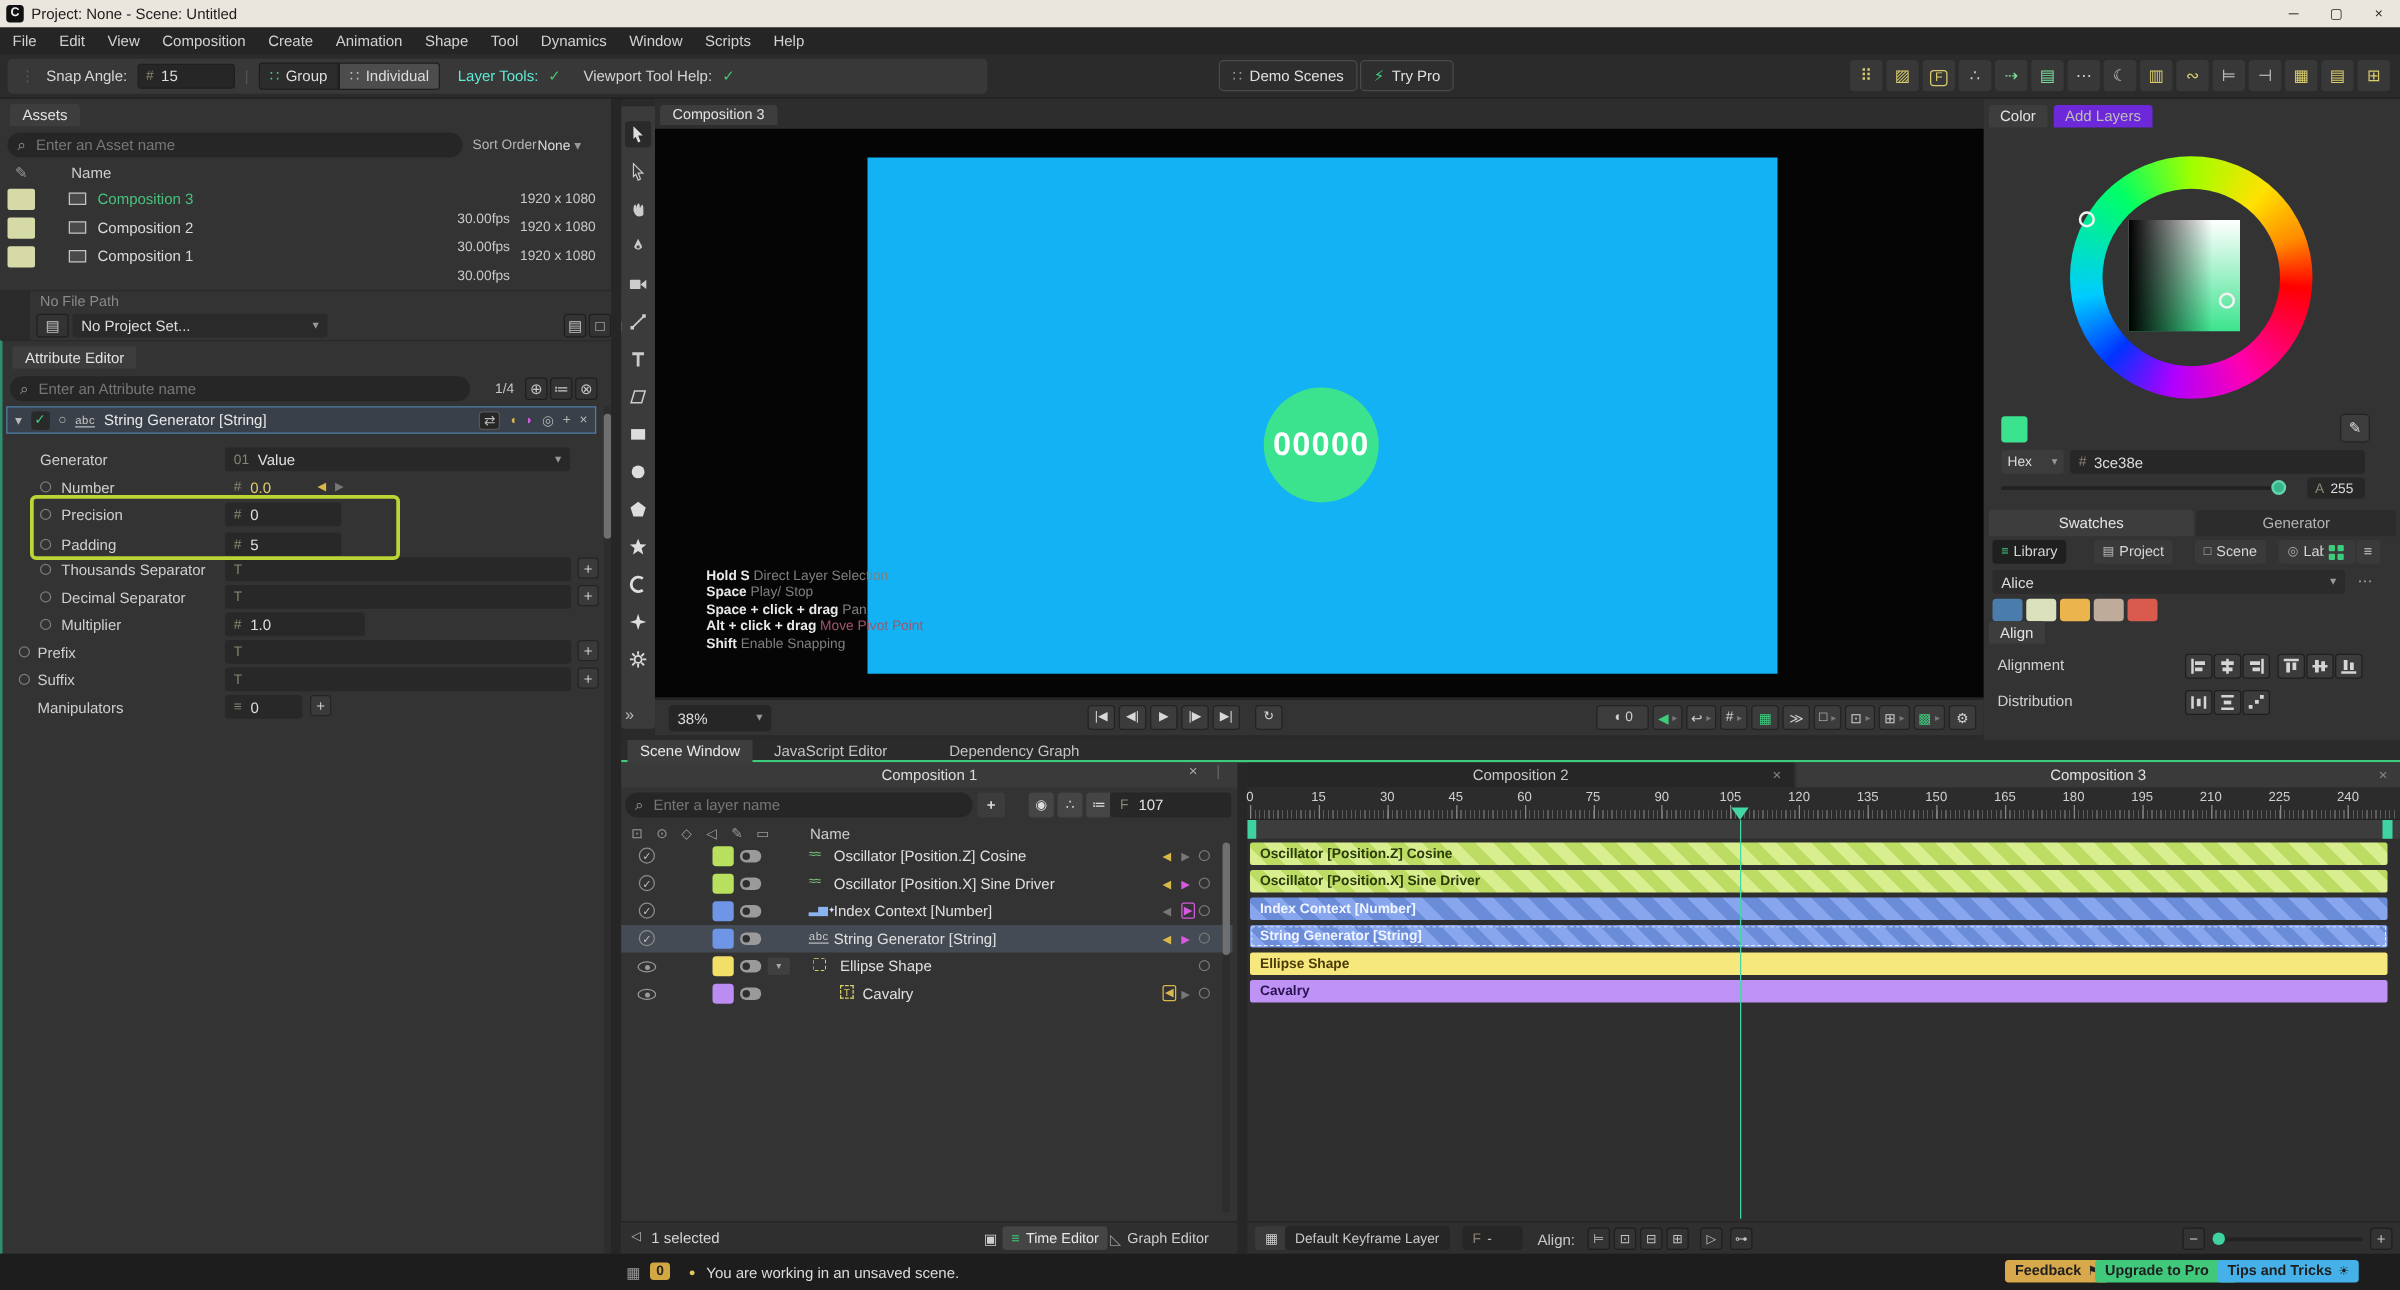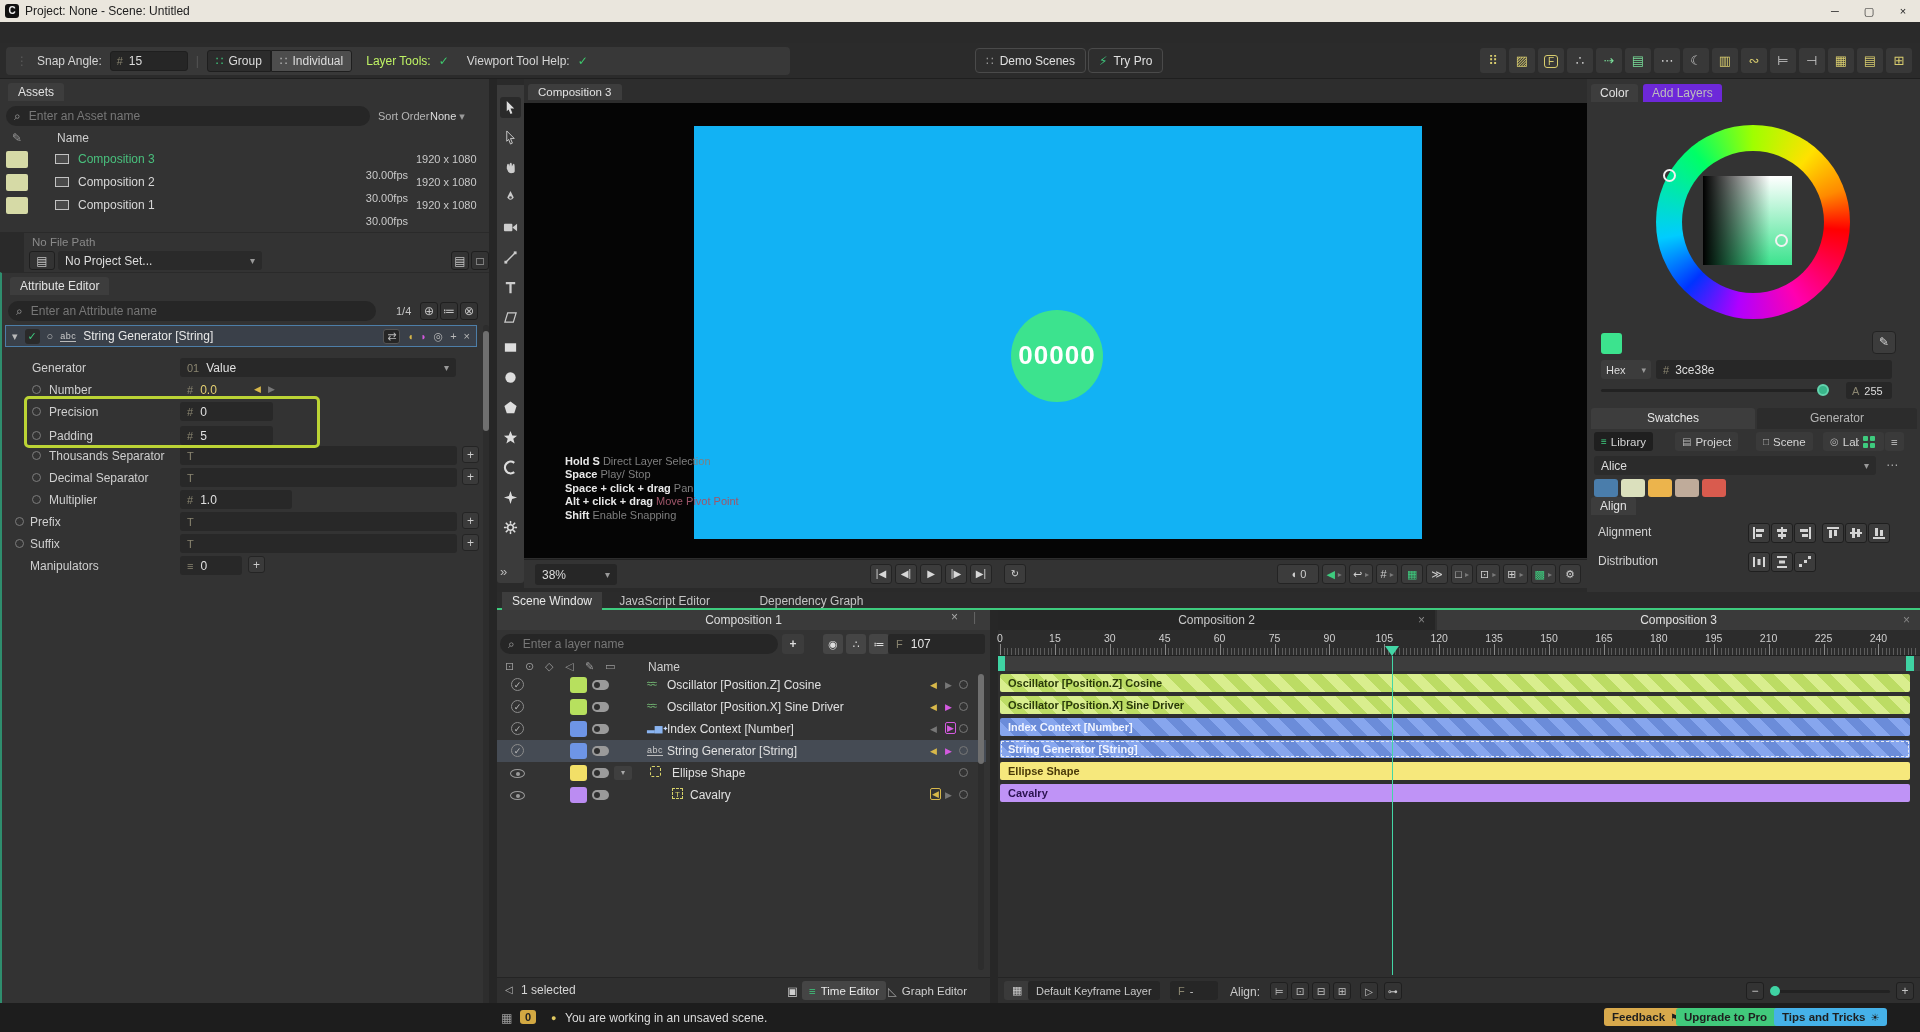--- a/index.html
+++ b/index.html
@@ -174,41 +174,55 @@
   <div id="titlebar">
     <div id="app-logo">C</div>
     <span style="font-size:12px;">Project: None - Scene: Untitled</span>
     <div id="win-controls">
         <span>─</span>
         <span>▢</span>
         <span>×</span>
       </div>
   </div>
 
+  <div id="menubar">
+      <span>File</span>
+      <span>Edit</span>
+      <span>View</span>
+      <span>Composition</span>
+      <span>Create</span>
+      <span>Animation</span>
+      <span>Shape</span>
+      <span>Tool</span>
+      <span>Dynamics</span>
+      <span>Window</span>
+      <span>Scripts</span>
+      <span>Help</span>
+    </div>
 
   <div id="toolbar">
     <div class="tb-strip">
       <span class="dots-handle">⋮</span>
       <span style="color:#d5d5d5">Snap Angle:</span>
       <span class="tb-input">
           <span class="hash">#</span>
           <span style="color:#ddd">15</span>
         </span>
       <span style="color:#555">|</span>
       <span style="display:flex">
         <span class="tb-btn">
             <span style="color:#3ecb7e">∷</span>
             <span>Group</span>
           </span>
         <span class="tb-btn right">
             <span style="color:#bbb">∷</span>
             <span>Individual</span>
           </span>
       </span>
-      <span style="color:#bef264;margin-left:6px">Layer Tools:</span>
+      <span style="color:#5eead4;margin-left:6px">Layer Tools:</span>
       <span class="check">✓</span>
       <span style="color:#d5d5d5;margin-left:10px">Viewport Tool Help:</span>
       <span class="check">✓</span>
     </div>
     <div class="tb-center-btn" style="left:975px">
       <span style="color:#9a9a9a">∷</span>
       <span>Demo Scenes</span>
     </div>
     <div class="tb-center-btn" style="left:1088px">
       <span style="color:#3ecb7e">⚡</span>

